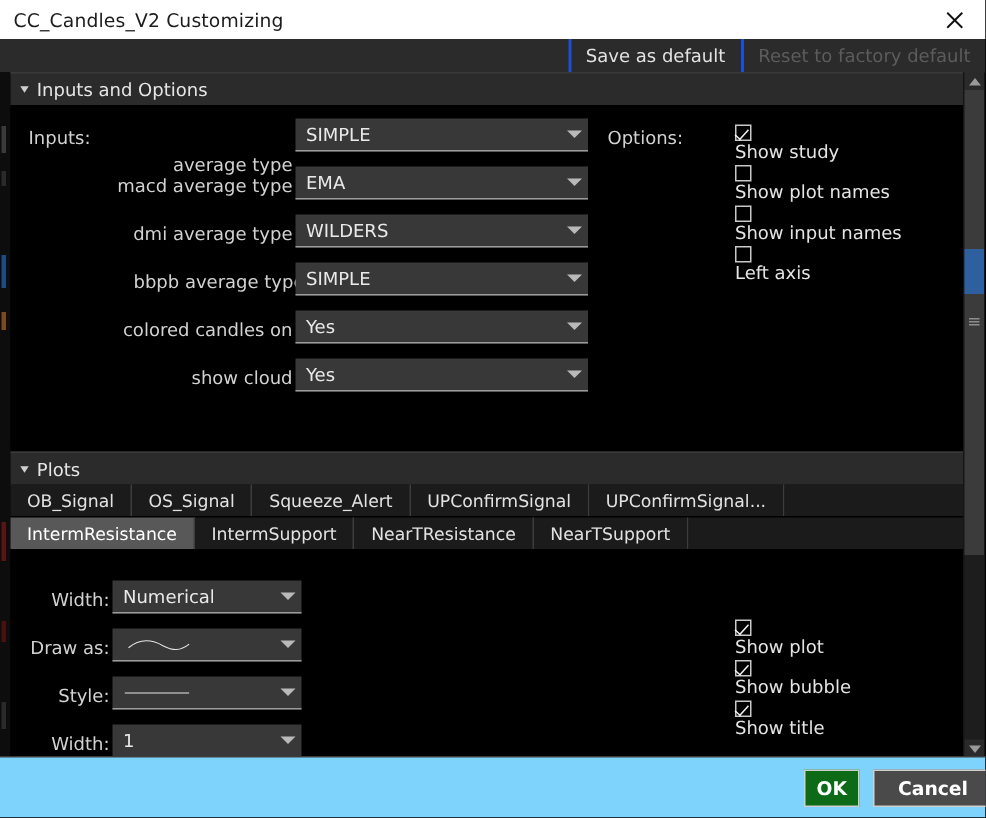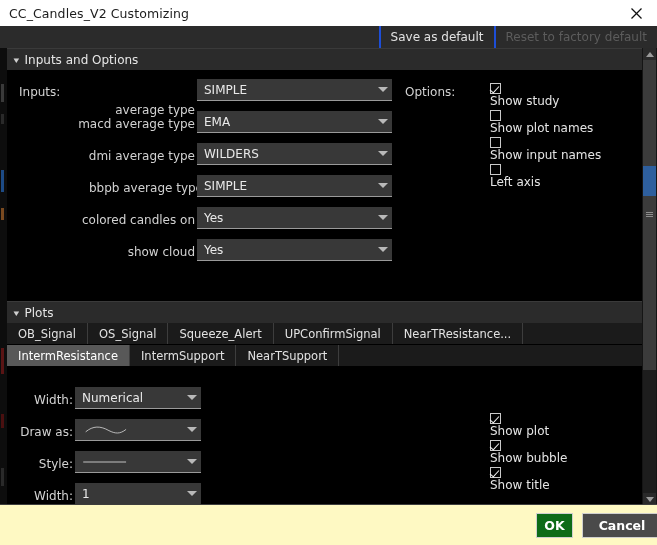--- a/index.html
+++ b/index.html
@@ -137,21 +137,21 @@
     display:flex;align-items:center;justify-content:center;
   }
   .vsb .ar .g{display:block;border-left:4px solid transparent;border-right:4px solid transparent;}
   .vsb .ar.up .g{border-bottom:5px solid #9a9a9a;}
   .vsb .ar.dn .g{border-top:5px solid #9a9a9a;}
   .vsb .blue{position:absolute;left:1px;width:13px;background:#2e5f9e;}
 
   
   .footer{
     position:absolute;left:0;bottom:0;width:657px;height:40px;
-    background:#fef9c3;border-top:1px solid #3d3d3d;
+    background:#7dd3fc;border-top:1px solid #3d3d3d;
   }
   .btn{
     position:absolute;height:25px;box-sizing:border-box;
     display:flex;align-items:center;justify-content:center;
     font-size:12.5px;font-weight:bold;cursor:pointer;
   }
   .btn.ok{background:#0d6b17;border:1px solid #cfcfcf;color:#ffffff;}
   .btn.cancel{background:#4a4a4a;border:1px solid #cfcfcf;color:#ffffff;}
 </style>
 </head>
@@ -252,27 +252,28 @@
   <div class="sechead" style="top:301px;width:635px;">
     <span class="chev">▾</span>
     <span>Plots</span>
   </div>
 
   <div class="tabrow" style="left:7px;top:323px;width:635px;">
     <div class="tab">OB_Signal</div>
     <div class="tab">OS_Signal</div>
     <div class="tab">Squeeze_Alert</div>
     <div class="tab">UPConfirmSignal</div>
-    <div class="tab">NearTResistance...</div>
+    <div class="tab">UPConfirmSignal...</div>
     <div class="tab filler"></div>
   </div>
 
   <div class="tabrow" style="left:7px;top:345px;width:635px;">
     <div class="tab active">IntermResistance</div>
     <div class="tab">IntermSupport</div>
+    <div class="tab">NearTResistance</div>
     <div class="tab">NearTSupport</div>
     <div class="tab filler"></div>
   </div>
 
   <div class="panel" style="left:7px;top:366px;width:635px;height:139px;">
 
     <div class="lbl" style="left:0px;top:27px;width:66px;">Width:</div>
     <div class="dd" style="left:68px;top:21px;width:126px;">
       <span class="val">Numerical</span>
       <span class="arw"></span>

